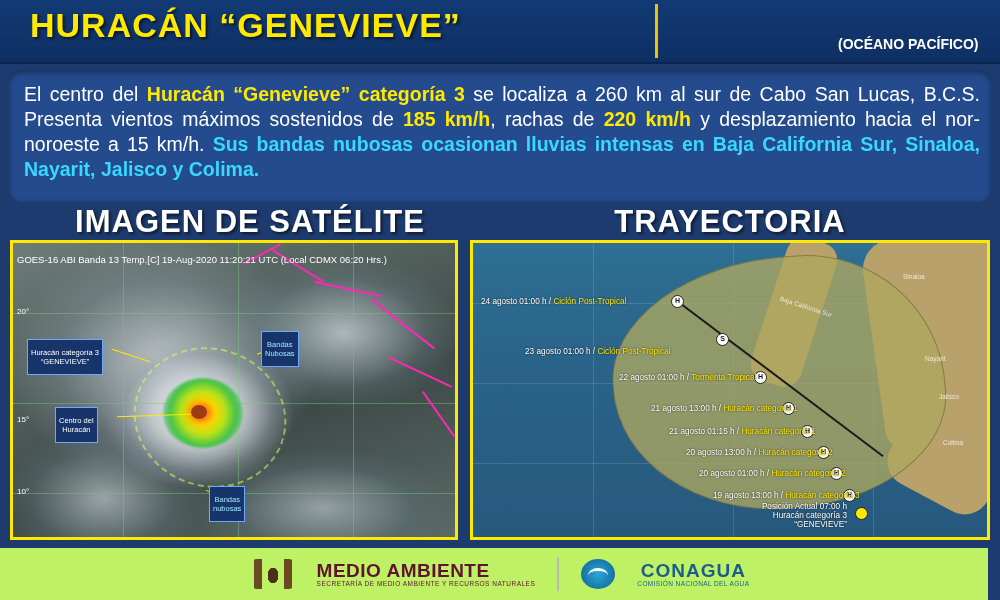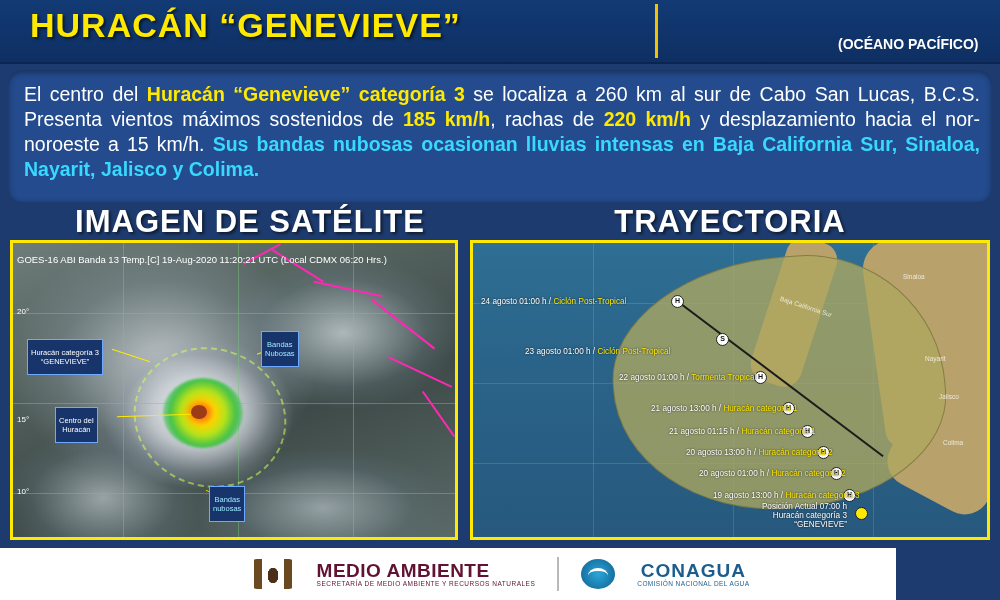--- a/index.html
+++ b/index.html
@@ -125,22 +125,22 @@
   .tr-lbl .cat{color:#ffe900;}
   .tr-lbl .white{color:#ffffff;}
   .tr-cur{
     position:absolute;font-size:8.2px;color:#ffffff;white-space:nowrap;z-index:8;
     text-align:right;text-shadow:0 0 2px rgba(0,0,0,.85);
   }
   .tr-grid{position:absolute;background:rgba(255,255,255,.13);}
   .tr-place{position:absolute;color:#ffffff;font-size:6.5px;opacity:.75;z-index:5;}
   
   .footer{
-    position:absolute;left:0;top:548px;width:896px;height:52px;
-    background:#ffffff;
+    position:absolute;left:0;top:548px;width:988px;height:52px;
+    background:#bef264;
   }
   .footer-inner{
     position:absolute;left:0;top:0;width:1000px;height:52px;
     display:flex;align-items:center;justify-content:center;gap:22px;
   }
   .eagle{
     width:44px;height:30px;
     background:
       radial-gradient(ellipse 9px 13px at 50% 55%, #4b2f18 0%, #4b2f18 60%, rgba(0,0,0,0) 61%),
       linear-gradient(90deg, rgba(0,0,0,0) 0 6%, #6b4a22 6% 26%, rgba(0,0,0,0) 26% 74%, #6b4a22 74% 94%, rgba(0,0,0,0) 94%);

